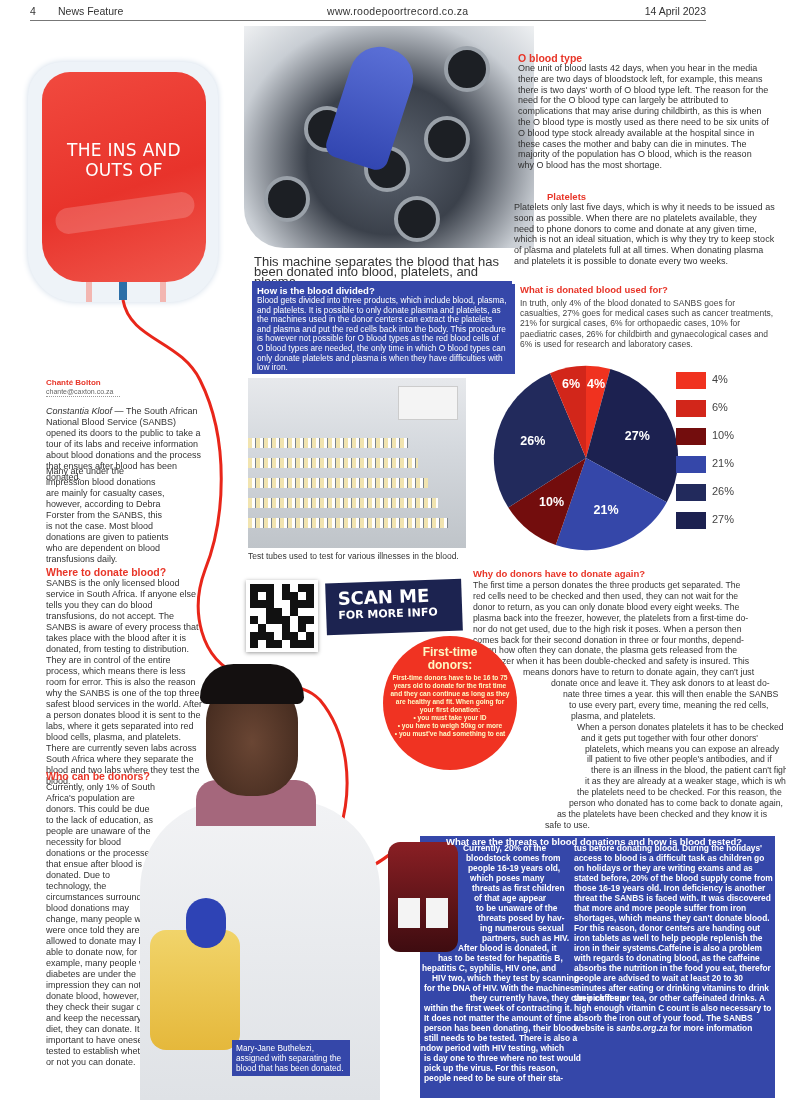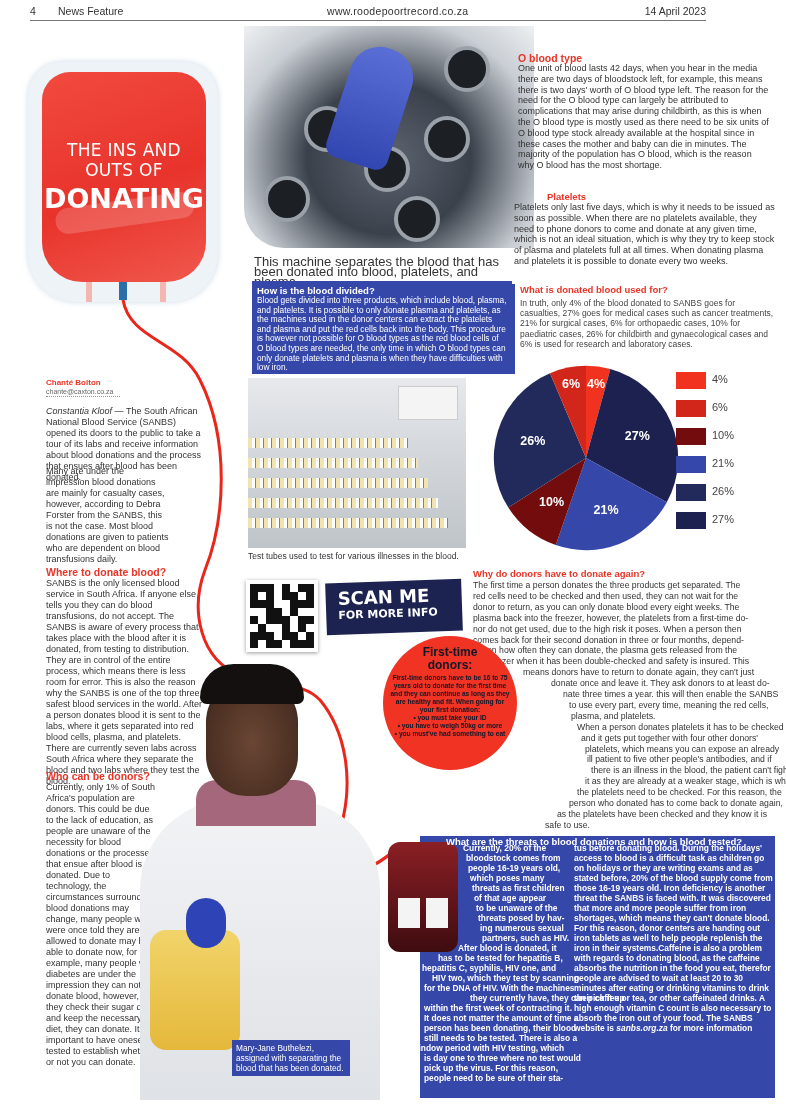--- a/index.html
+++ b/index.html
@@ -80,21 +80,21 @@
   .scan { left: 326px; top: 581px; width: 136px; height: 52px; background: #1c2350; color: #fff; transform: rotate(-2deg); padding: 6px 12px; }
   .scan .big { font-family: "DejaVu Sans", sans-serif; font-weight: bold; font-size: 18px; line-height: 20px; }
   .scan .small { font-family: "DejaVu Sans", sans-serif; font-weight: bold; font-size: 11px; line-height: 13px; }
 
   
   .why-h { left: 473px; top: 568px; color: #e83528; font-weight: bold; font-size: 9.5px; }
   .why-b { left: 473px; top: 580px; width: 302px; font-size: 8.7px; line-height: 10.9px; color: #333; }
   .why-l { position: absolute; white-space: nowrap; }
 
   
-  .ftd { left: 383px; top: 636px; width: 134px; height: 134px; border-radius: 50%; background: #f03322; color: #0f172a; text-align: center; padding-top: 10px; }
+  .ftd { left: 383px; top: 636px; width: 134px; height: 134px; border-radius: 50%; background: #f03322; color: #fef9c3; text-align: center; padding-top: 10px; }
   .ftd h4 { font-size: 12px; line-height: 13px; font-weight: bold; }
   .ftd p { font-size: 6.6px; line-height: 8px; font-weight: bold; padding: 2px 6px 0; }
   .face { left: 206px; top: 676px; width: 92px; height: 120px; border-radius: 46px 46px 40px 40px; background: radial-gradient(ellipse at 50% 55%, #6a4634 0%, #4a2f22 70%, #2e1c14 100%); }
   .hair { left: 200px; top: 664px; width: 104px; height: 40px; border-radius: 52px 52px 10px 10px; background: #141010; }
   .hood { left: 196px; top: 780px; width: 120px; height: 46px; border-radius: 20px 20px 0 0; background: #a5677c; }
   .coat { left: 140px; top: 800px; width: 240px; height: 300px; border-radius: 90px 90px 0 0; background: linear-gradient(180deg, #f2f3f5, #dfe2e6); }
   .yellowbag { left: 150px; top: 930px; width: 90px; height: 120px; border-radius: 16px; background: linear-gradient(180deg, #f1d46a, #e5b83b); }
   .glove2 { left: 186px; top: 898px; width: 40px; height: 50px; border-radius: 20px; background: #2e43b5; }
   .redbag { left: 388px; top: 842px; width: 70px; height: 110px; border-radius: 12px; background: linear-gradient(180deg, #8a1f24, #3e0c10); }
   .label-tag { width: 22px; height: 30px; background: #f4f4f4; }
@@ -132,21 +132,20 @@
 <div class="abs bag"></div>
 <div class="abs bag-hi"></div>
 <div class="abs tube" style="left:86px;top:282px;height:20px;"></div>
 <div class="abs tube" style="left:160px;top:282px;height:20px;"></div>
 <div class="abs tube-mid"></div>
 <div class="abs bag-title-sm">
   <div>THE INS AND</div>
   <div>OUTS OF</div>
 </div>
 <div class="abs bag-title-lg">
-  <div>DONATING</div>
 </div>
 
 <svg class="abs wave" viewBox="0 0 786 1113">
   <path d="M123 300 C 130 340, 180 340, 200 380 C 230 440, 225 520, 205 570 C 190 610, 200 660, 240 675 C 280 690, 300 680, 320 700 C 345 730, 355 780, 340 830 C 330 880, 360 880, 395 850" fill="none" stroke="#e8261a" stroke-width="3"></path>
 </svg>
 
 <div class="abs byline-name">Chanté Bolton</div>
 <div class="abs byline-mail">chante@caxton.co.za</div>
 
 <div class="abs body lead"><i>Constantia Kloof</i><span> — The South African National Blood Service (SANBS) opened its doors to the public to take a tour of its labs and receive information about blood donations and the process that ensues after blood has been donated.</span></div>

